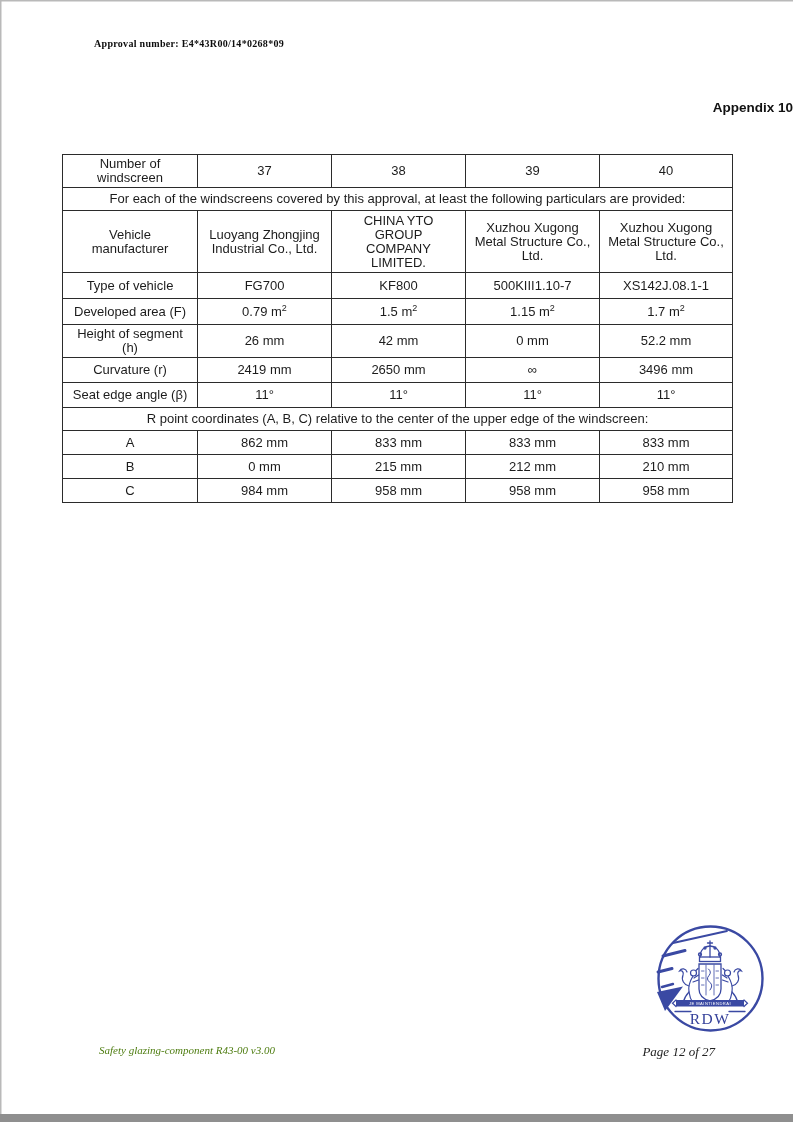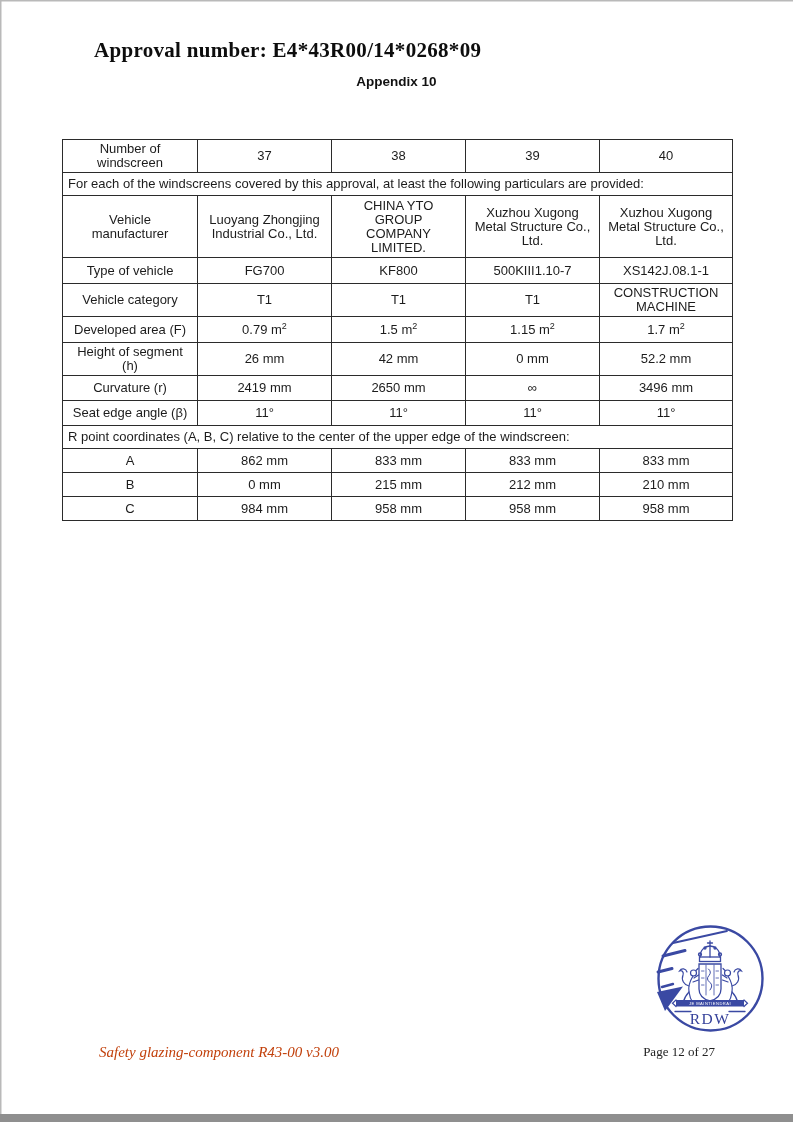--- a/index.html
+++ b/index.html
@@ -5,50 +5,50 @@
   html,body{margin:0;padding:0;background:#ffffff;}
   .page{
     position:relative;width:793px;height:1122px;background:#fff;
     font-family:"Liberation Sans",sans-serif;color:#1c1c1c;overflow:hidden;
     box-shadow: inset 1.5px 1.5px 0 #b9b9b9;
   }
   .bottom-bar{position:absolute;left:0;right:0;bottom:0;height:8px;background:#8f8f8f;}
 
   .approval{
     position:absolute;left:94px;top:38px;
-    font-family:"Liberation Serif",serif;font-weight:bold;font-size:21px;
+    font-family:"Liberation Serif",serif;font-weight:bold;font-size:10px;
     letter-spacing:.3px;color:#0d0d0d;white-space:nowrap;
   }
   .centered-heading{
     position:absolute;left:0;width:793px;text-align:center;
     font-weight:bold;font-size:13.5px;color:#111;
   }
-  .appendix{top:74px;}
+  .appendix{top:100px;text-align:right;}
   .doc-title{top:106px;}
   .doc-title sup{font-size:9px;}
 
   table.ws{
-    position:absolute;left:62px;top:139px;width:670px;
+    position:absolute;left:62px;top:154px;width:670px;
     border-collapse:collapse;table-layout:fixed;border-radius:17px;
   }
   table.ws td{
     border:1px solid #2b2b2b;text-align:center;vertical-align:middle;
     font-size:13px;line-height:14px;padding:2px 3px;color:#1c1c1c;
   }
   table.ws td span.cell{white-space:pre-line;display:inline-block;}
-  table.ws td.note{text-align:left;padding:2px 5px;}
+  table.ws td.note{text-align:center;padding:2px 5px;}
   table.ws sup{font-size:9px;line-height:0;}
 
   .footer-left{
     position:absolute;left:99px;top:1044px;
-    font-family:"Liberation Serif",serif;font-style:italic;font-size:15px;color:#c2410c;
+    font-family:"Liberation Serif",serif;font-style:italic;font-size:11px;color:#4d7c0f;
   }
   .footer-right{
     position:absolute;right:78px;top:1044px;
-    font-family:"Liberation Serif",serif;font-size:13px;color:#222;
+    font-family:"Liberation Serif",serif;font-style:italic;font-size:13px;color:#222;
   }
   .stamp{position:absolute;left:650px;top:921px;width:120px;height:114px;}
 </style>
 </head>
 <body>
 
 <div class="page">
 
   <div class="approval">Approval number: E4*43R00/14*0268*09</div>
 
@@ -90,28 +90,20 @@
 Metal Structure Co.,
 Ltd.</span></td>
     </tr>
     <tr style="height:26px">
       <td><span class="cell">Type of vehicle</span></td>
       <td><span class="cell">FG700</span></td>
       <td><span class="cell">KF800</span></td>
       <td><span class="cell">500KIII1.10-7</span></td>
       <td><span class="cell">XS142J.08.1-1</span></td>
     </tr>
-    <tr style="height:28px">
-      <td><span class="cell">Vehicle category</span></td>
-      <td><span class="cell">T1</span></td>
-      <td><span class="cell">T1</span></td>
-      <td><span class="cell">T1</span></td>
-      <td><span class="cell">CONSTRUCTION
-MACHINE</span></td>
-    </tr>
     <tr style="height:26px">
       <td><span class="cell">Developed area (F)</span></td>
       <td><span class="cell">0.79 m</span><sup>2</sup></td>
       <td><span class="cell">1.5 m</span><sup>2</sup></td>
       <td><span class="cell">1.15 m</span><sup>2</sup></td>
       <td><span class="cell">1.7 m</span><sup>2</sup></td>
     </tr>
     <tr style="height:30px">
       <td><span class="cell">Height of segment
 (h)</span></td>

